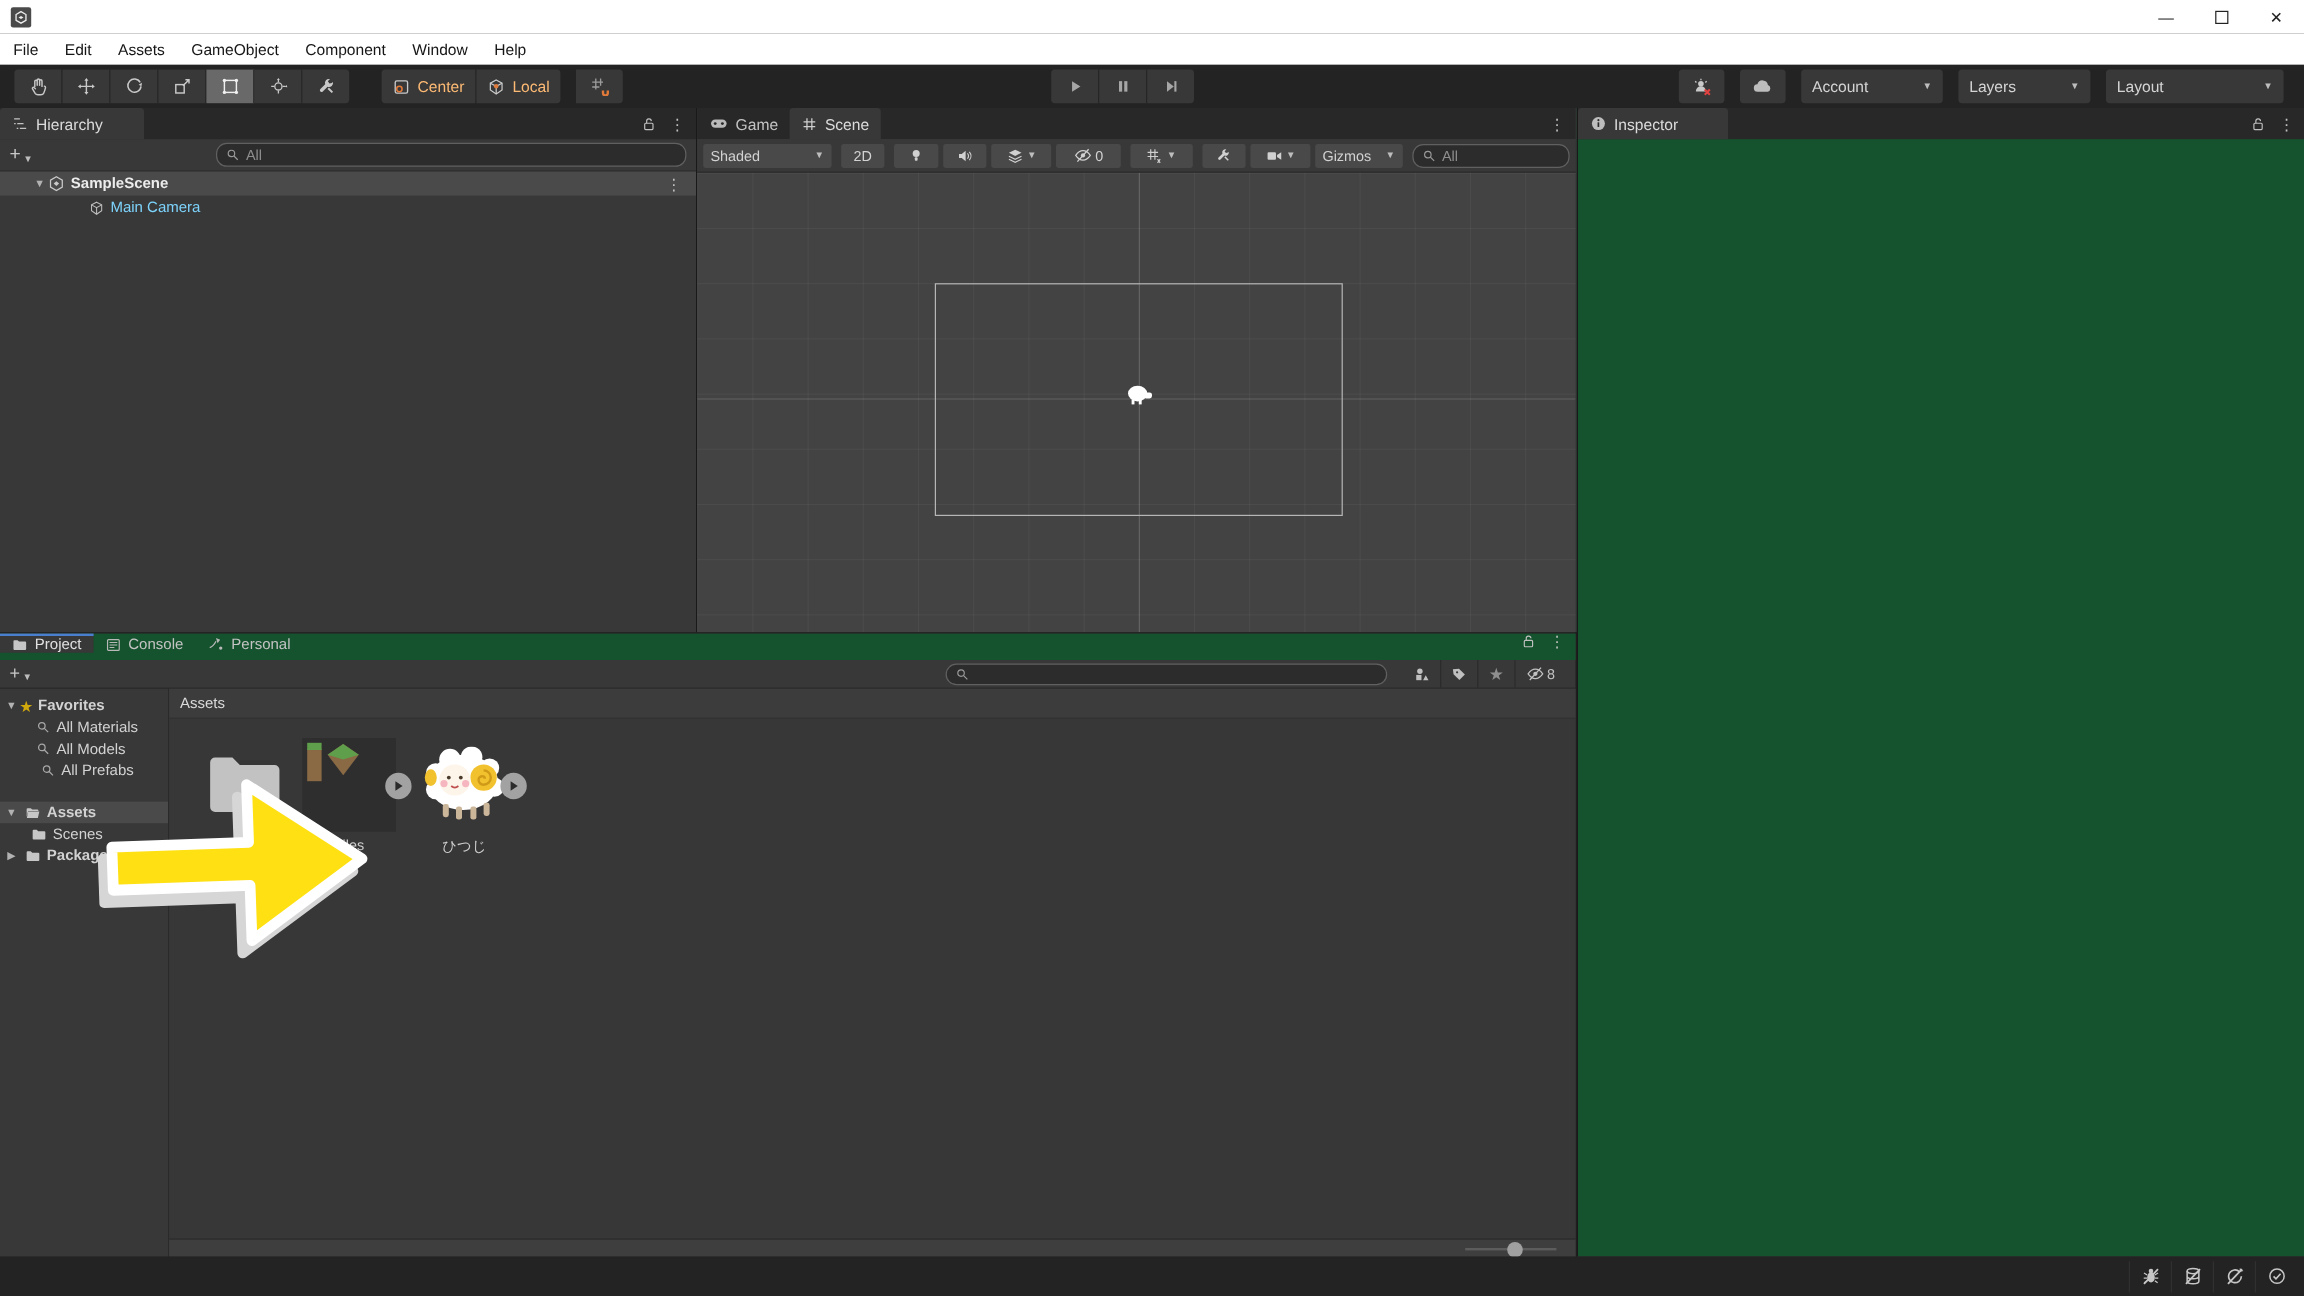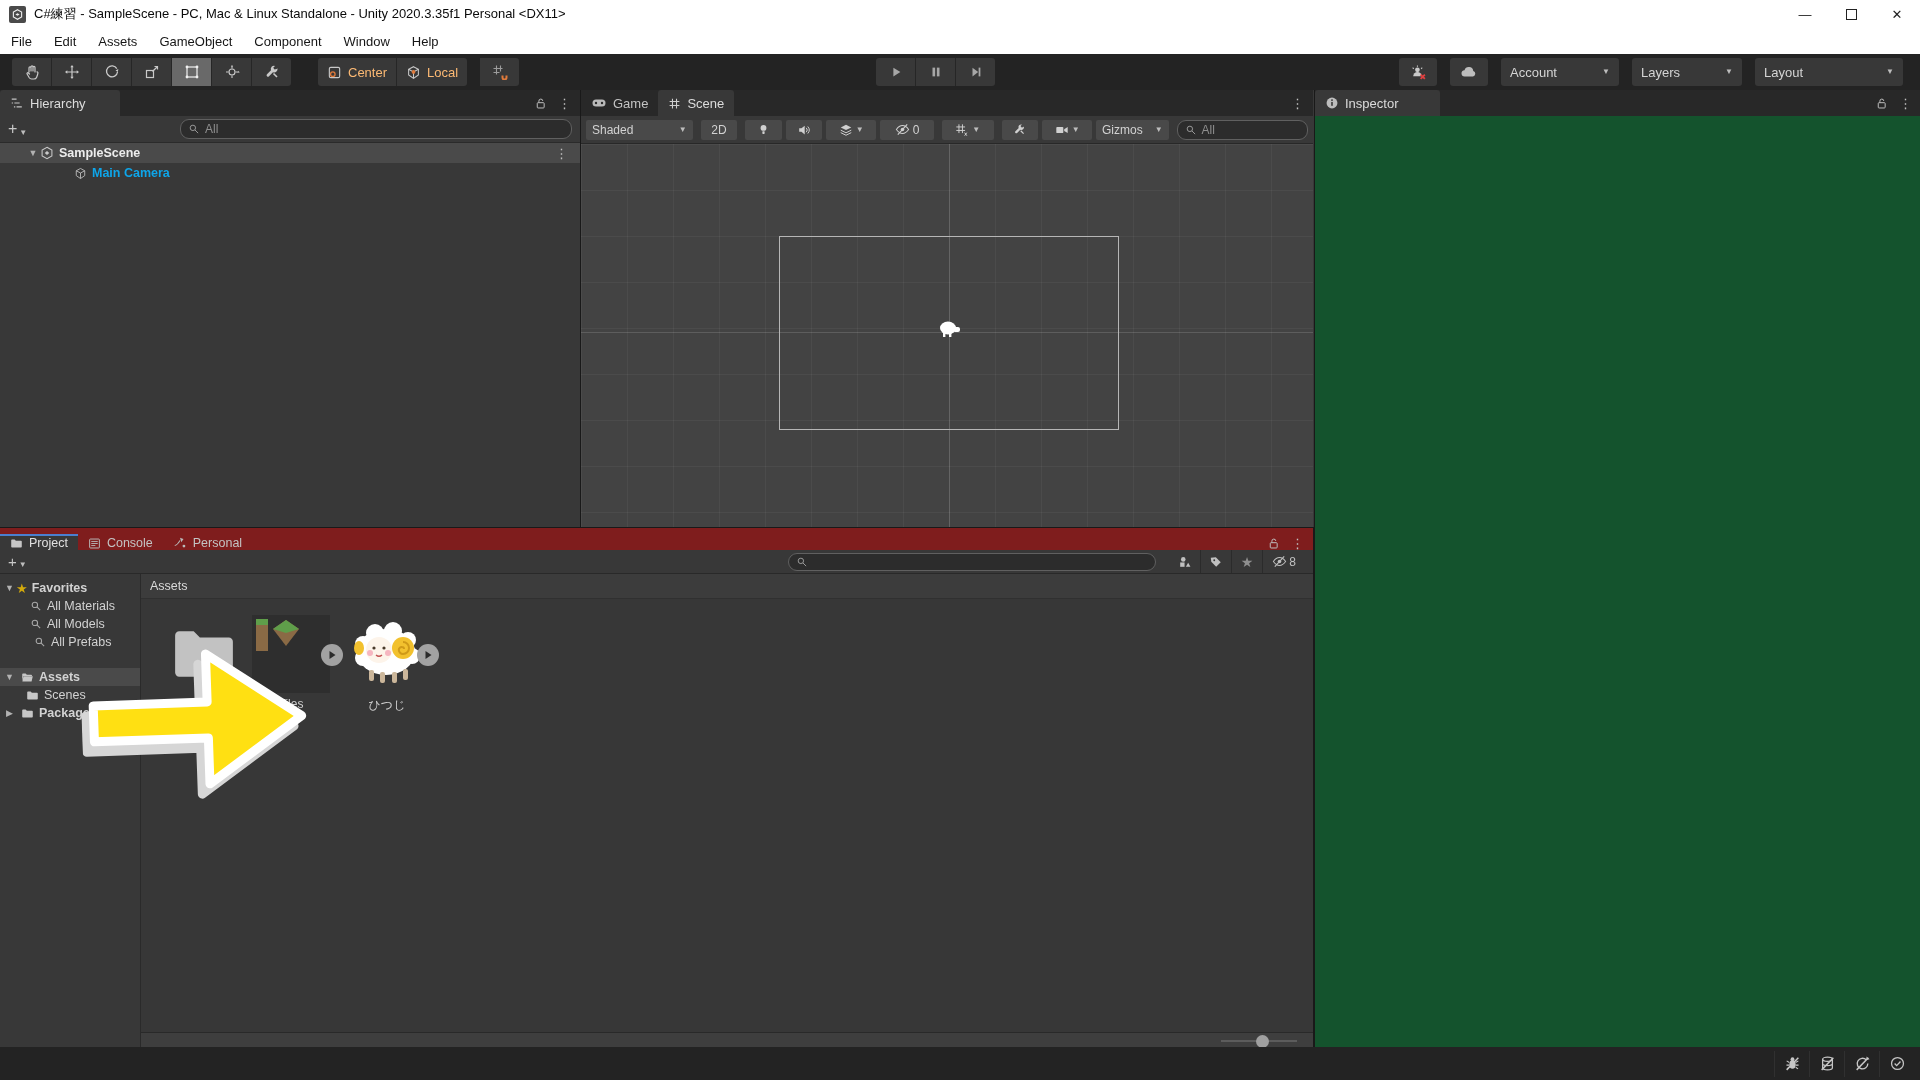--- a/index.html
+++ b/index.html
@@ -31,39 +31,39 @@
   .tabbar{height:26px;background:#282828;display:flex;align-items:stretch;}
   .tab{display:flex;align-items:center;gap:6px;padding:0 10px;font-size:13px;color:#c3c3c3;}
   .tab.active{background:#383838;border-radius:3px 3px 0 0;color:#dcdcdc;}
   .tabbar-right{margin-left:auto;display:flex;align-items:center;gap:11px;padding-right:9px;color:#c0c0c0;}
   .kebab{font-size:13px;color:#c0c0c0;line-height:1;}
   
   .hierarchy{left:0;top:90px;width:580px;height:437px;background:#383838;border-right:1px solid #191919;display:flex;flex-direction:column;}
   .row-toolbar{height:26px;display:flex;align-items:center;padding:0 8px;border-bottom:1px solid #2b2b2b;}
   .add-btn{color:#c8c8c8;font-size:16px;display:flex;align-items:flex-end;gap:2px;line-height:1;}
   .searchbox{height:18px;background:#2c2c2c;border:1px solid #606060;border-radius:9px;display:flex;align-items:center;padding:0 7px;gap:5px;font-size:12px;color:#8e8e8e;}
-  .hrow{height:20px;display:flex;align-items:center;font-size:12.5px;color:#0ea5e9;font-weight:bold;}
+  .hrow{height:20px;display:flex;align-items:center;font-size:12.5px;color:#7dd3fc;}
   .hrow.scene-row{background:#4a4a4a;font-weight:bold;color:#ececec;}
   .tri{font-size:9px;color:#b2b2b2;line-height:1;}
   
   .scenepanel{left:581px;top:90px;width:732px;height:437px;background:#383838;display:flex;flex-direction:column;}
   .s-toolbar{height:27px;background:#383838;border-bottom:1px solid #282828;display:flex;align-items:center;padding:0 5px;gap:4px;}
   .sbtn{height:20px;background:#494949;border-radius:2px;display:flex;align-items:center;justify-content:center;font-size:12px;color:#d2d2d2;padding:0 6px;gap:6px;}
   .canvas{flex:1;position:relative;background-color:#434343;
     background-image:linear-gradient(to right,rgba(255,255,255,.045) 1px,transparent 1px),
                      linear-gradient(to bottom,rgba(255,255,255,.045) 1px,transparent 1px);
     background-size:46px 46px;overflow:hidden;}
   .axis-v{position:absolute;left:368px;top:0;bottom:0;width:1px;background:rgba(255,255,255,.14);}
   .axis-h{position:absolute;top:188px;left:0;right:0;height:1px;background:rgba(255,255,255,.14);}
   .cam-rect{position:absolute;left:198px;top:92px;width:338px;height:192px;border:1px solid #b6b6b6;}
   
   .inspector{left:1314px;top:90px;width:606px;height:957px;background:#14532d;border-left:1px solid #191919;display:flex;flex-direction:column;}
   
   .project{left:0;top:527px;width:1313px;height:520px;background:#383838;border-top:1px solid #191919;border-right:1px solid #191919;display:flex;flex-direction:column;}
-  .p-tabbar{height:22px;background:#7f1d1d;display:flex;align-items:flex-end;}
+  .p-tabbar{height:22px;background:#14532d;display:flex;align-items:flex-start;}
   .p-tab{display:flex;align-items:center;gap:6px;padding:0 10px;font-size:12.5px;color:#c3c3c3;border-top:2px solid transparent;}
   .p-tab.active{background:#383838;border-top:2px solid #4a7fd0;color:#e0e0e0;}
   .p-toolbar{height:23px;display:flex;align-items:center;padding:0 8px 0 8px;border-bottom:1px solid #292929;}
   .icon-cell{width:30px;height:23px;display:flex;align-items:center;justify-content:center;border-left:1px solid #2b2b2b;color:#c0c0c0;gap:2px;font-size:12px;}
   .p-body{flex:1;display:flex;min-height:0;}
   .p-tree{width:140px;border-right:1px solid #2a2a2a;padding-top:5px;font-size:12.5px;color:#d2d2d2;overflow:hidden;flex-shrink:0;}
   .trow{height:18px;display:flex;align-items:center;white-space:nowrap;}
   .trow .cell-caret{width:13px;text-align:center;flex-shrink:0;padding-left:3px;}
   .trow.sel{background:#4a4a4a;}
   .p-content{flex:1;display:flex;flex-direction:column;min-width:0;}
@@ -87,21 +87,20 @@
 
 <div id="app">
 
   <div class="titlebar">
     <span class="unity-logo">
       <svg width="11" height="11" viewBox="0 0 16 16">
           <path d="M8 1l6 3.5v7L8 15l-6-3.5v-7z" fill="none" stroke="#eee" stroke-width="1.6"></path>
           <path d="M8 6.2L11 8 8 9.8 5 8z" fill="#eee"></path>
         </svg>
     </span>
-    <span>C#練習 - SampleScene - PC, Mac &amp; Linux Standalone - Unity 2020.3.35f1 Personal &lt;DX11&gt;</span>
     <div class="win-controls">
       <div class="win-btn">—</div>
       <div class="win-btn">
           <span class="max-glyph"></span>
         </div>
       <div class="win-btn">✕</div>
     </div>
   </div>
 
   <div class="menubar">

